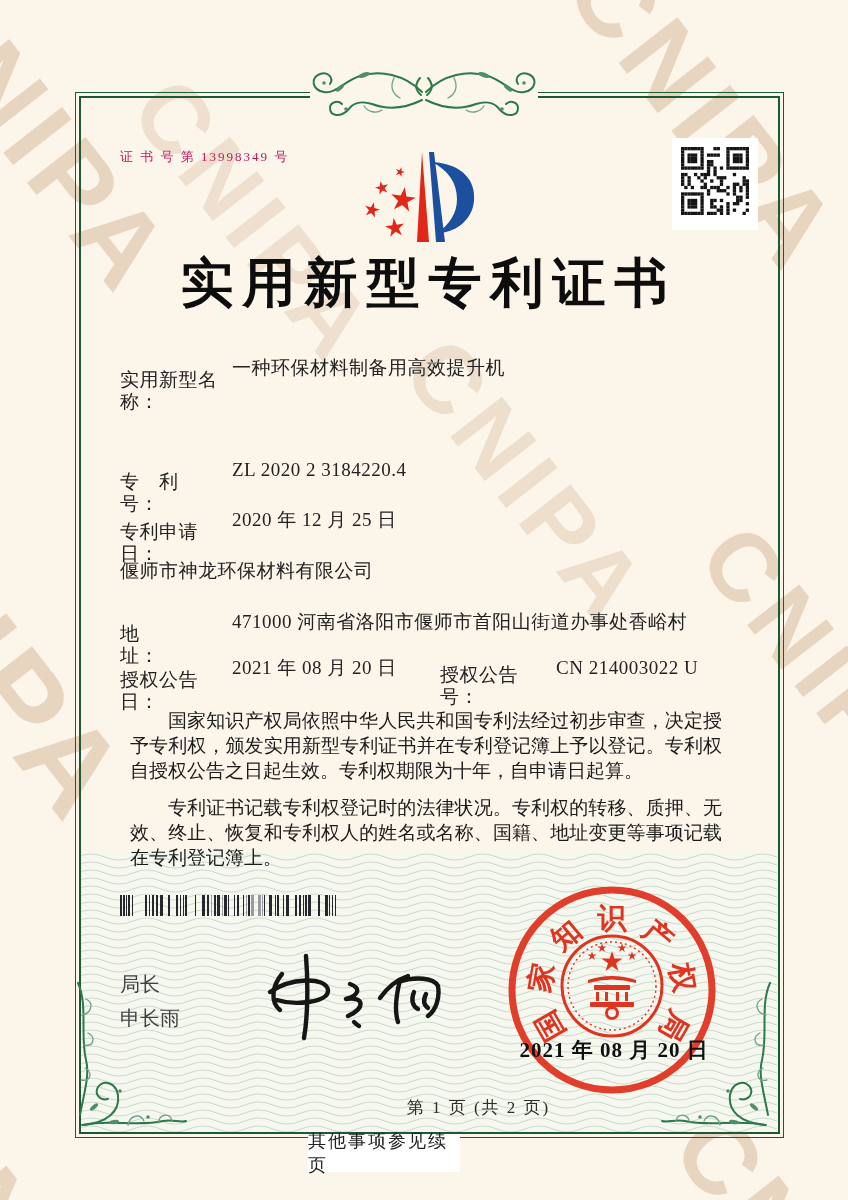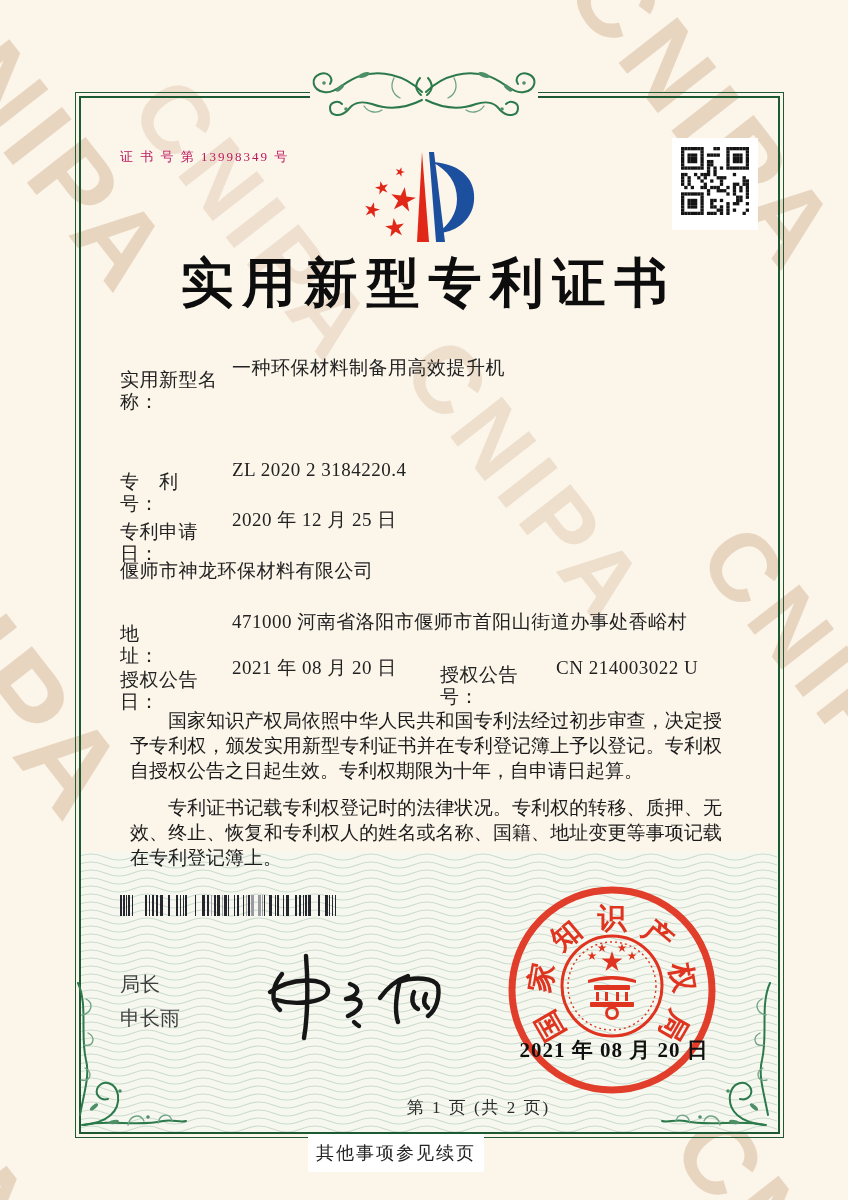--- a/index.html
+++ b/index.html
@@ -52,21 +52,21 @@
             font-family:Liberation Sans, sans-serif;color:#404040;}
   .dt1{top:971px}.dt2{top:1005px}
   .sig{position:absolute;left:230px;top:936px;z-index:5;}
   .sigp{fill:none;stroke:#161616;stroke-width:4.4;stroke-linecap:round;stroke-linejoin:round;}
   .seal{position:absolute;left:506px;top:884px;z-index:5;}
   .sealchar{font:700 29px "Liberation Serif","DejaVu Serif",serif;fill:#df3420;}
   .sealdate{position:absolute;left:508px;top:1036px;width:212px;text-align:center;z-index:6;
             font-size:21px;font-weight:700;letter-spacing:1px;color:#101010;}
   .pageinfo{position:absolute;left:75px;top:1096px;width:807px;text-align:center;
             font-size:17px;letter-spacing:2px;color:#2c2c2c;z-index:4;}
-  .contbox{position:absolute;left:308px;top:1134px;width:176px;height:38px;background:#ffffff;
+  .contbox{position:absolute;left:308px;top:1134px;width:152px;height:38px;background:#ffffff;
            display:flex;align-items:center;justify-content:center;font-size:18px;
            letter-spacing:2px;color:#222;z-index:5;}
 </style>
 </head>
 <body>
 
 <div class="page">
 
   <svg width="0" height="0" style="position:absolute">
     <defs>

